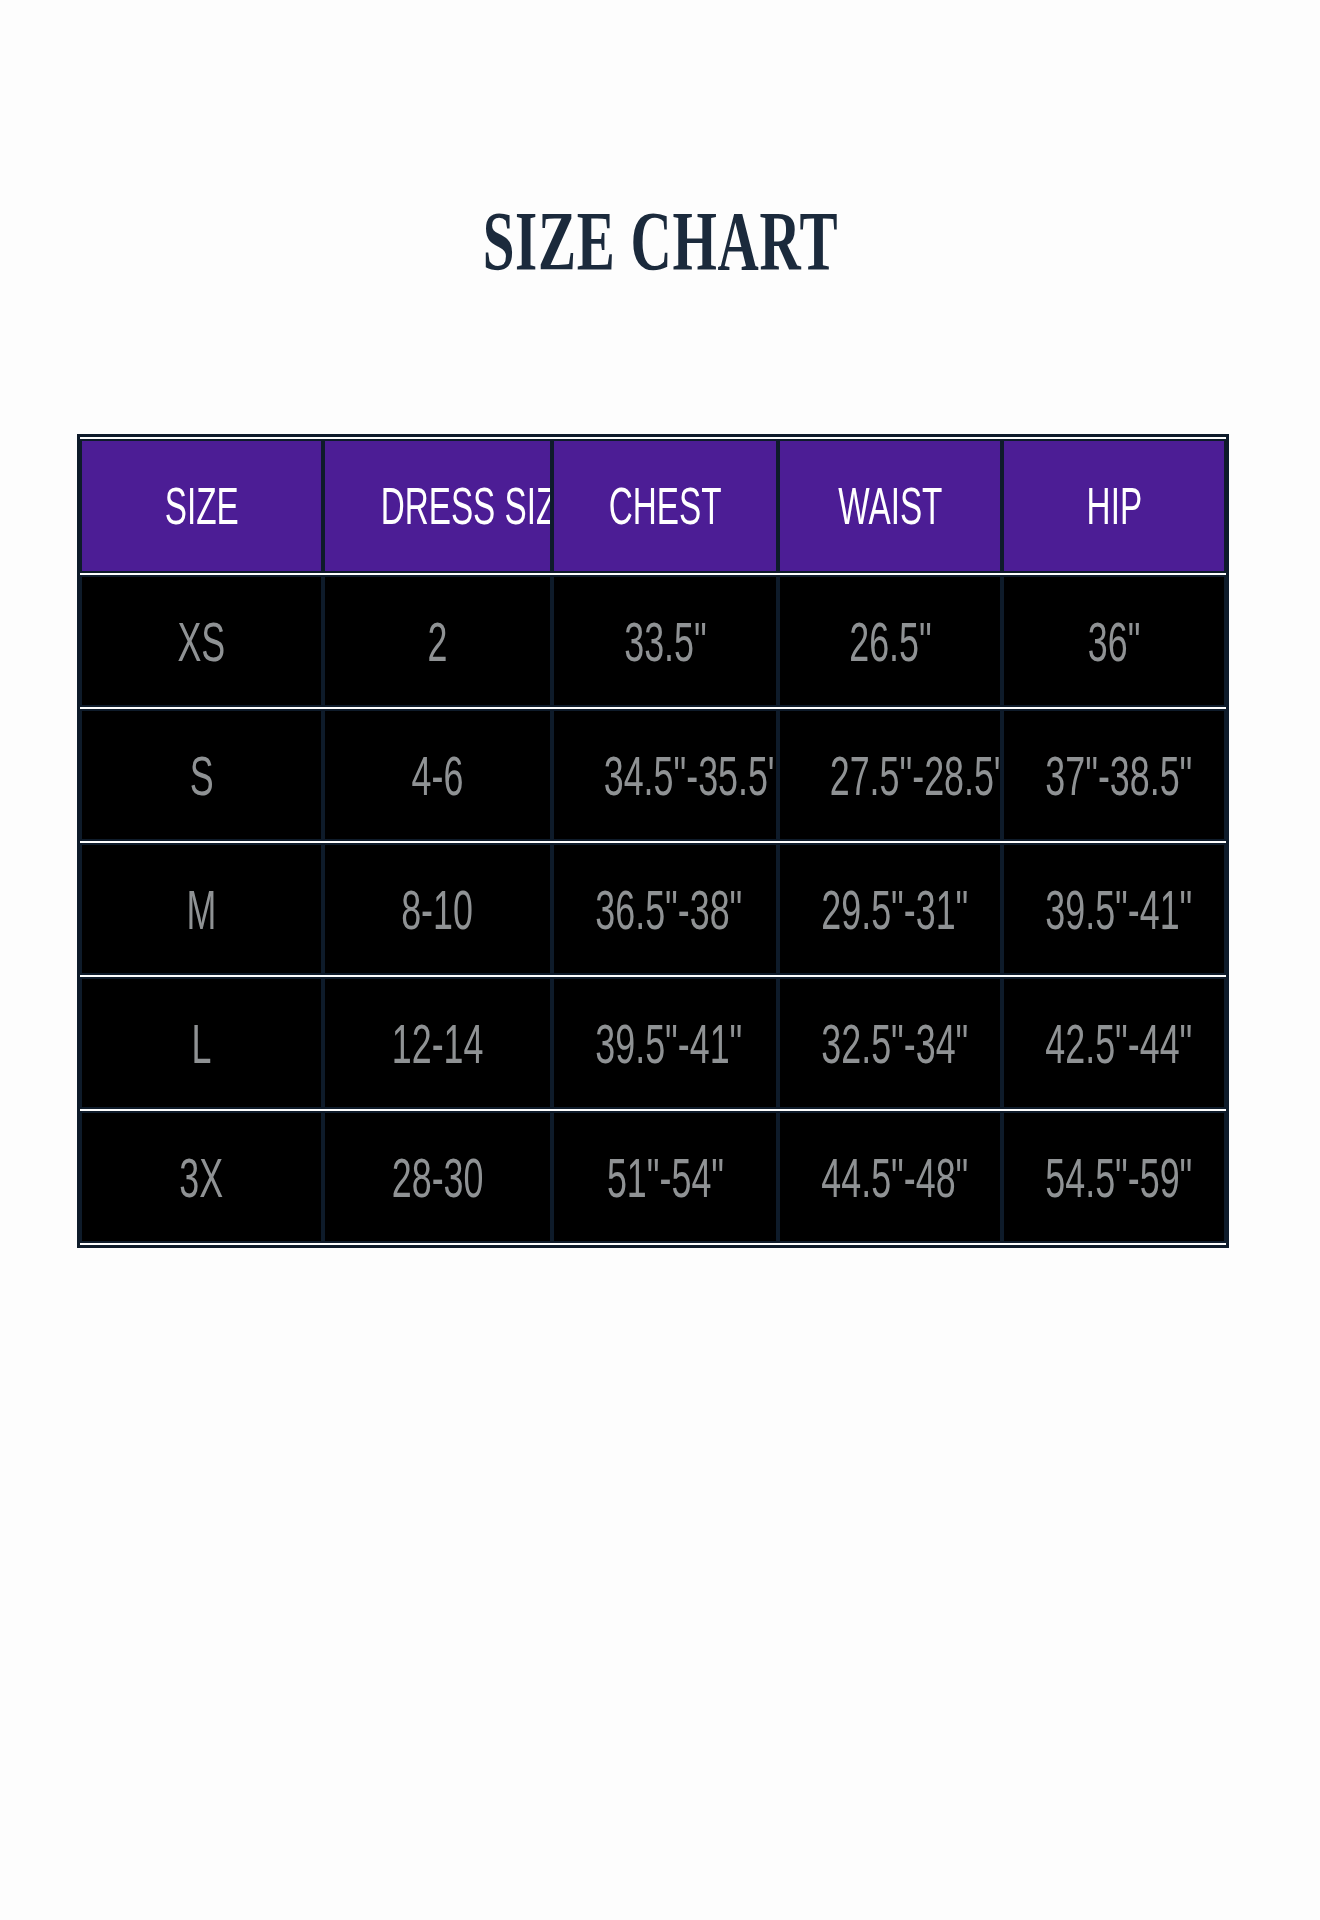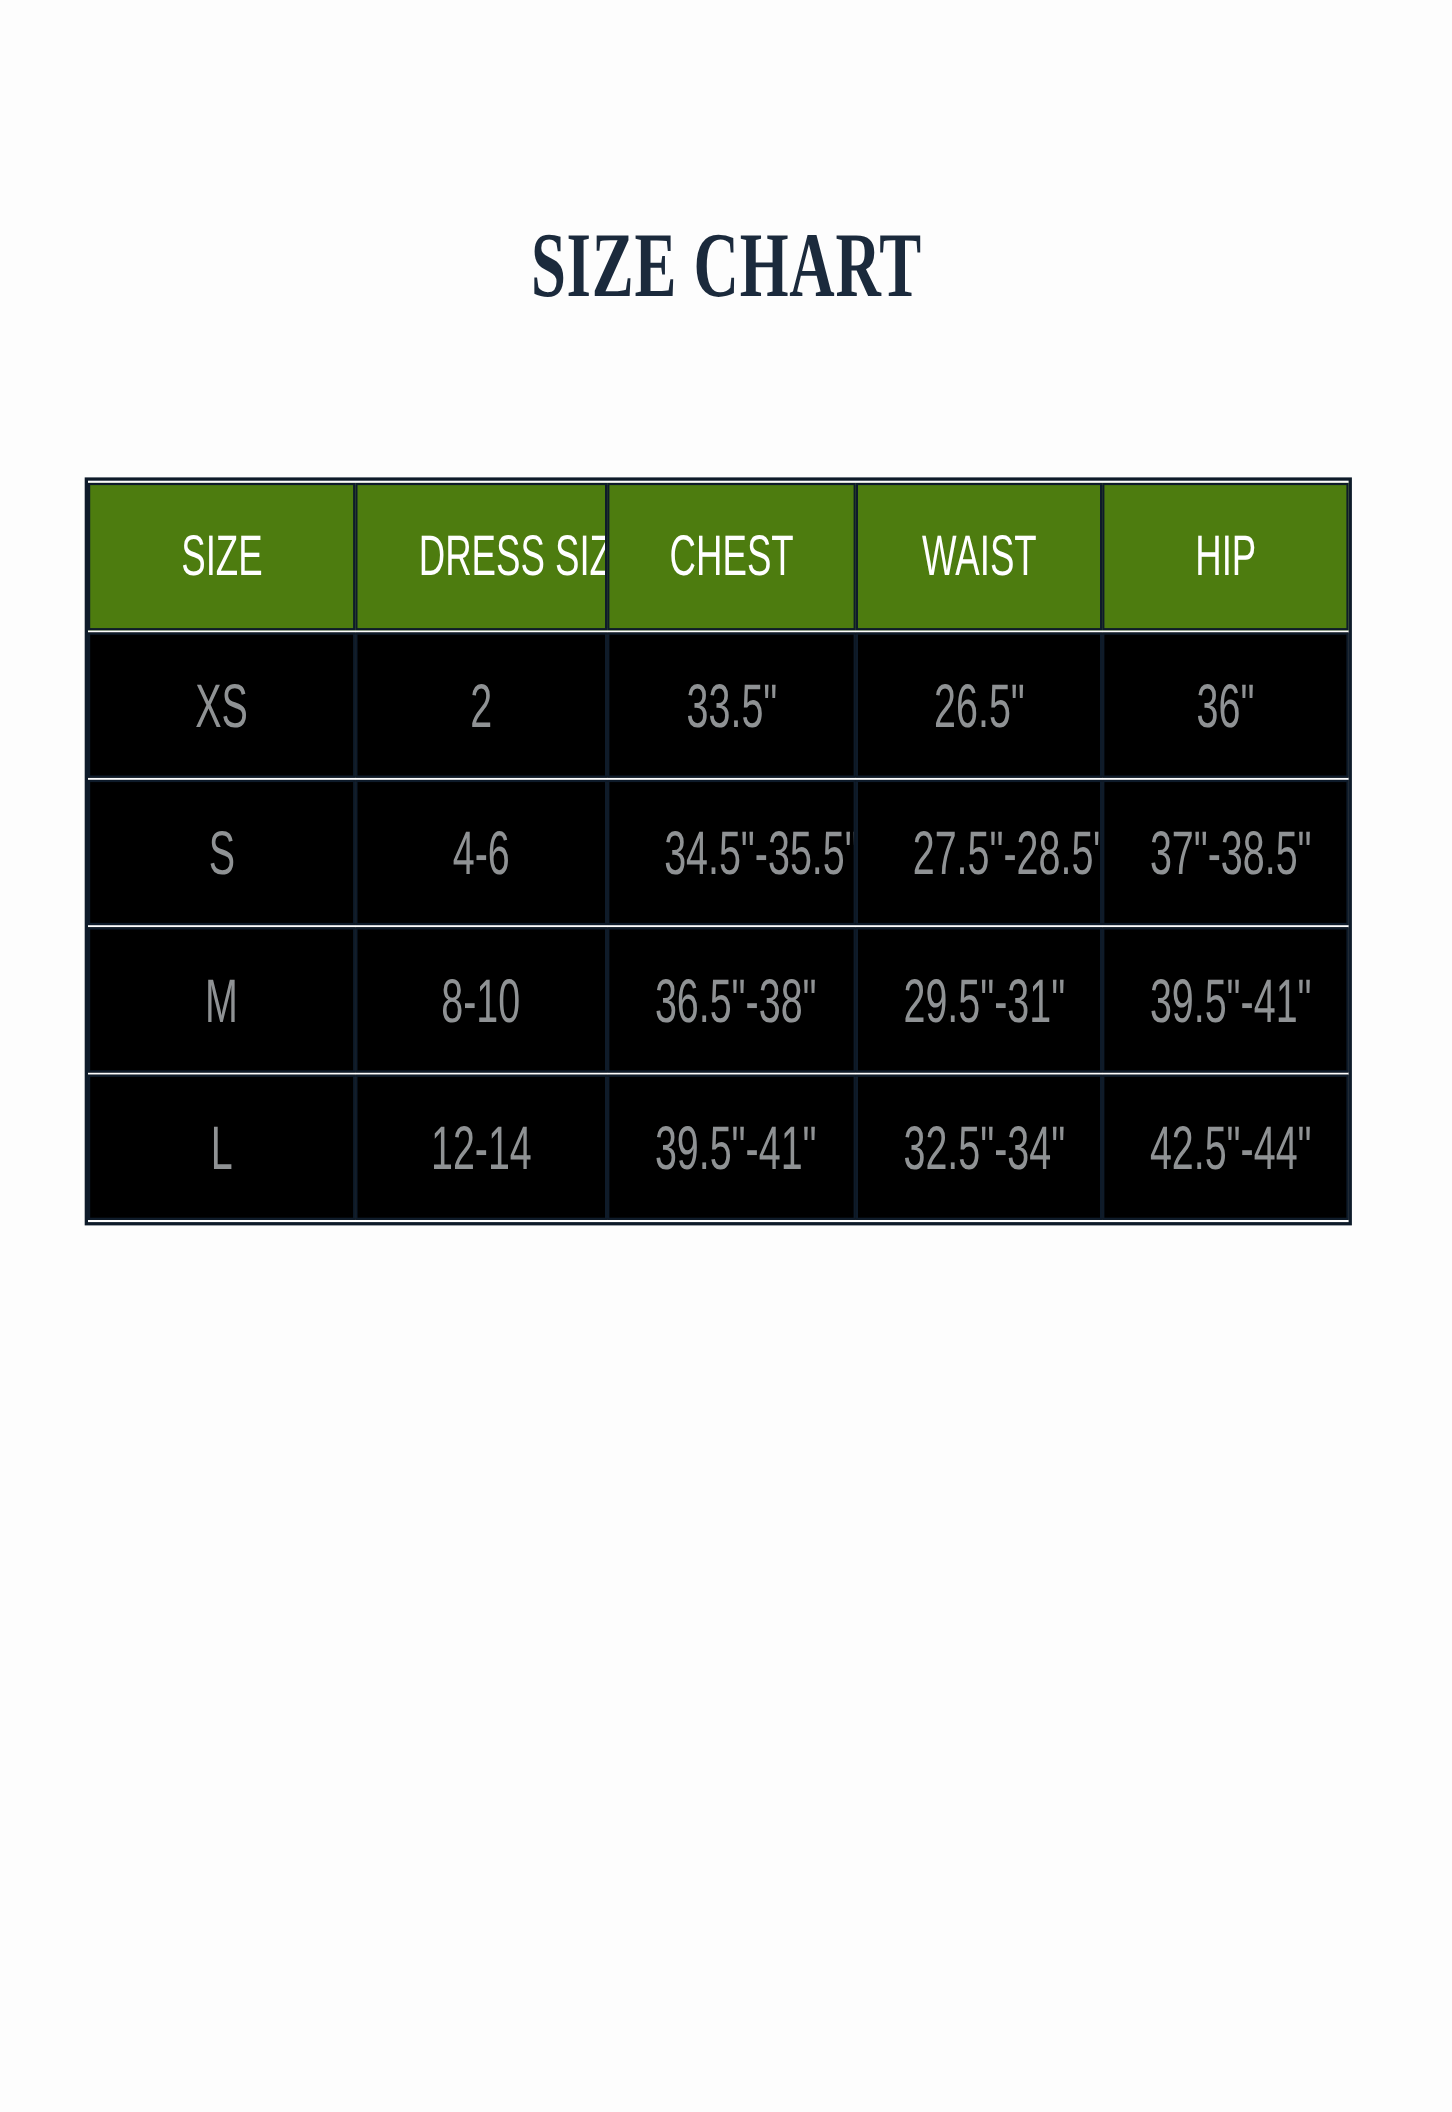--- a/index.html
+++ b/index.html
@@ -49,21 +49,21 @@
   col.c5 { width: 224px; }
   th, td {
     border: 2px solid #0e1b2a;
     text-align: center;
     vertical-align: middle;
     padding: 0;
     overflow: hidden;
   }
   th {
     height: 134px;
-    background: #4d7c0f;
+    background: #4c1d95;
     color: #ffffff;
     font-weight: 400;
     font-size: 52px;
   }
   td {
     height: 132px;
     background: #000000;
     color: #8f9294;
     font-weight: 400;
     font-size: 56px;
@@ -122,16 +122,23 @@
           <td><span class="cond">29.5"-31"</span></td>
           <td><span class="cond">39.5"-41"</span></td>
         </tr>
         <tr>
           <td><span class="cond">L</span></td>
           <td><span class="cond">12-14</span></td>
           <td><span class="cond">39.5"-41"</span></td>
           <td><span class="cond">32.5"-34"</span></td>
           <td><span class="cond">42.5"-44"</span></td>
         </tr>
+        <tr>
+          <td><span class="cond">3X</span></td>
+          <td><span class="cond">28-30</span></td>
+          <td><span class="cond">51"-54"</span></td>
+          <td><span class="cond">44.5"-48"</span></td>
+          <td><span class="cond">54.5"-59"</span></td>
+        </tr>
       </tbody>
   </table>
 
 </div>
 
 </body></html>

